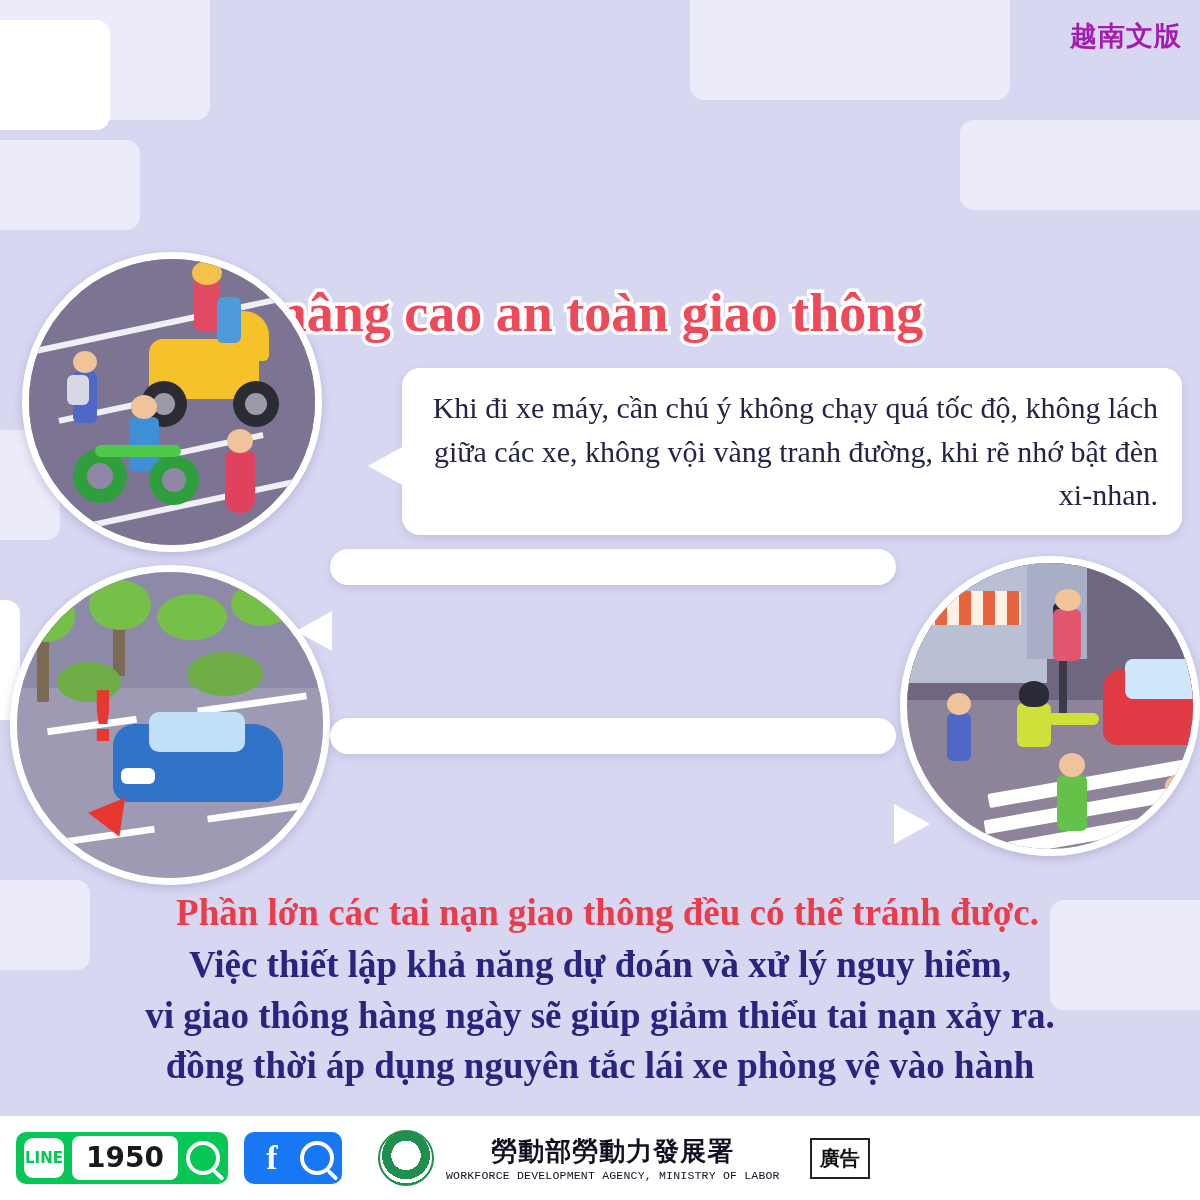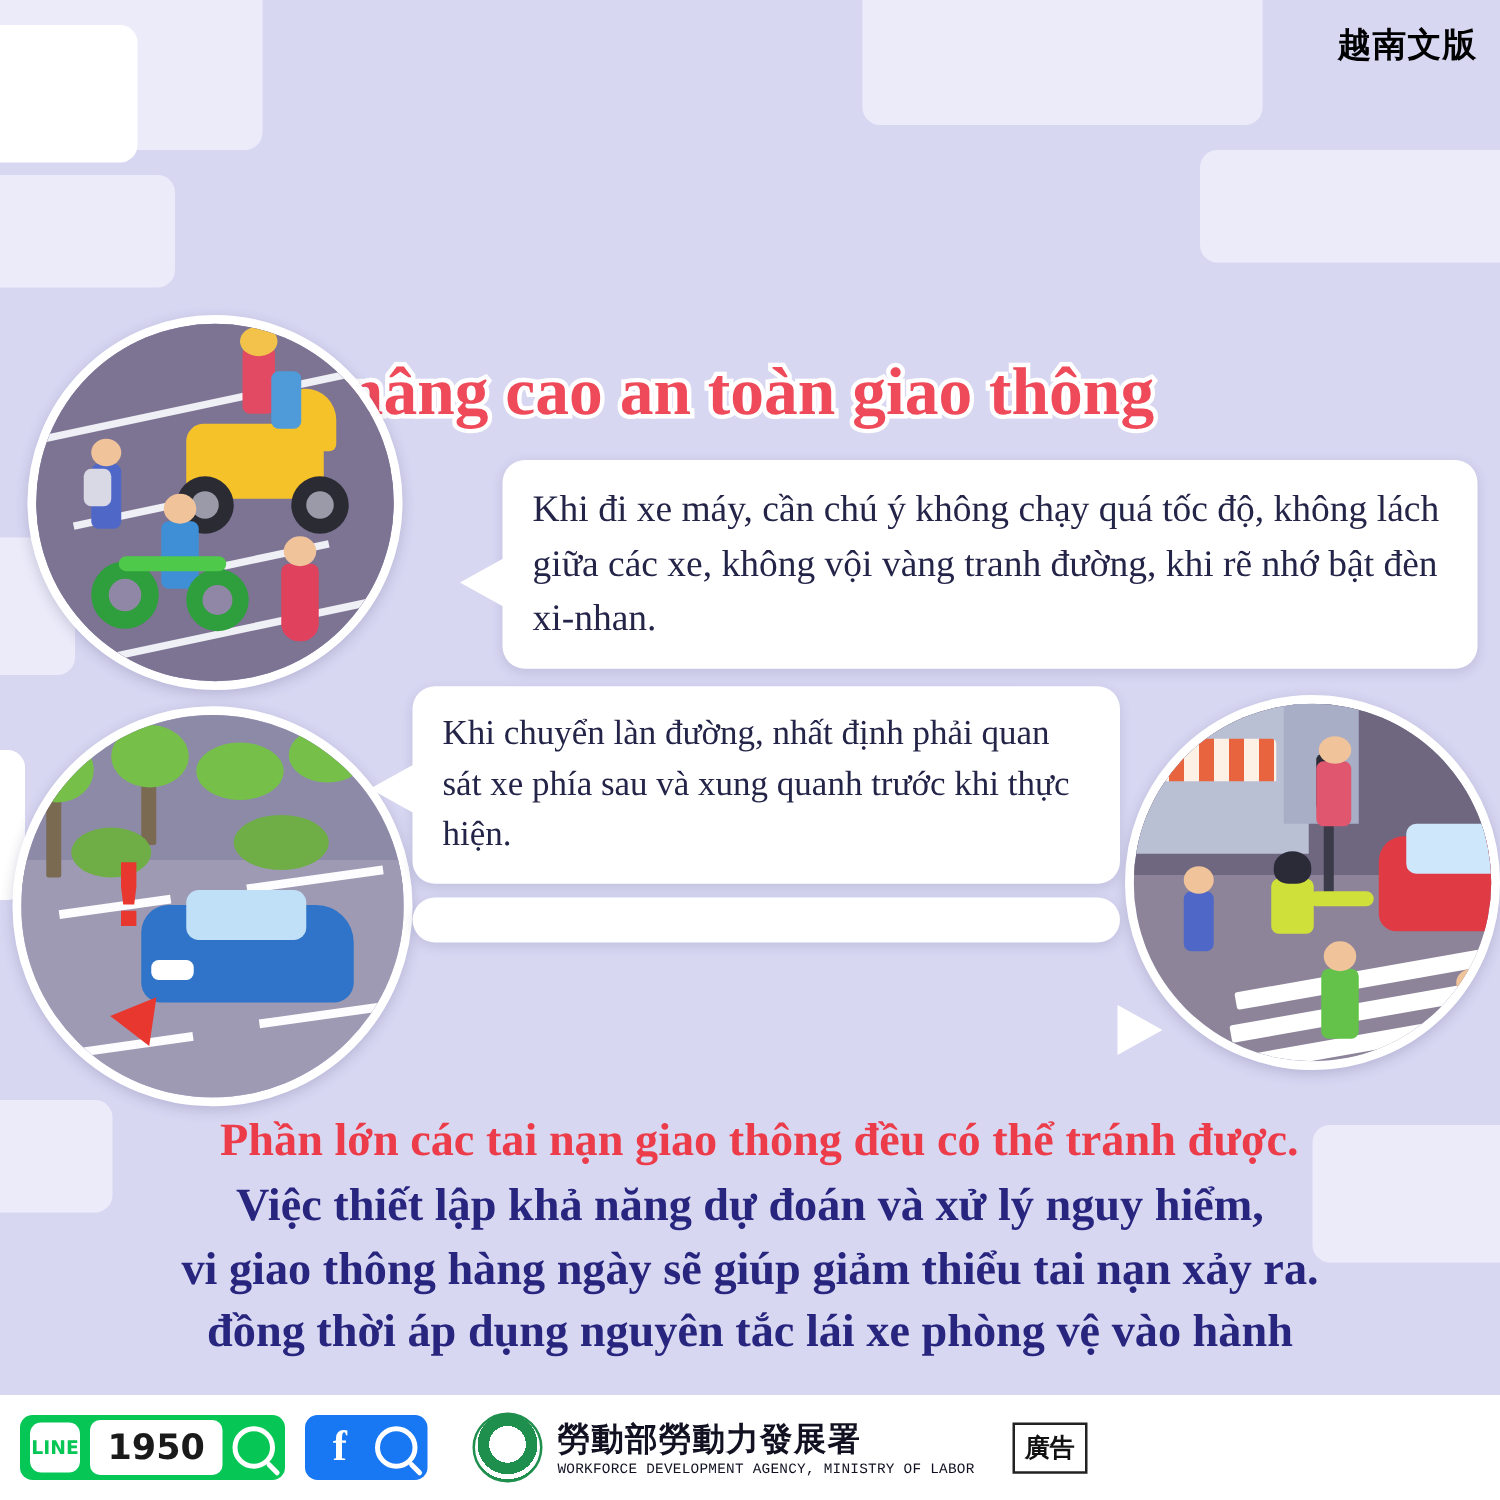--- a/index.html
+++ b/index.html
@@ -21,21 +21,21 @@
     background: #ffffff;
     border-radius: 14px;
   }
   
   .lang-tag {
     position: absolute;
     top: 18px; right: 18px;
     font-family: Liberation Serif, serif;
     font-size: 27px;
     font-weight: bold;
-    color: #000000;
+    color: #a21caf;
     letter-spacing: 1px;
   }
   
   .headline {
     position: absolute;
     top: 38px;
     left: 0; right: 0;
     text-align: center;
     line-height: 1.06;
   }
@@ -128,21 +128,21 @@
     font-family: "Liberation Serif", serif;
   }
   .bubble p { line-height: 1.45; }
   .tail {
     position: absolute;
     width: 0; height: 0;
     border-top: 20px solid transparent;
     border-bottom: 20px solid transparent;
     border-right: 36px solid #ffffff;
   }
-  #bubble-1 { left: 402px; top: 368px; width: 780px; font-size: 30px; }
+  #bubble-1 { left: 402px; top: 368px; width: 780px; font-size: 30px; text-align: right; }
   #bubble-1 .tail { left: -34px; top: 78px; }
   #bubble-2 { left: 330px; top: 549px; width: 566px; font-size: 28px; }
   #bubble-2 .tail { left: -34px; top: 62px; }
   #bubble-3 { left: 330px; top: 718px; width: 566px; font-size: 28px; }
   #bubble-3 .tail { right: -34px; top: 86px;
                     border-right: none; border-left: 36px solid #ffffff; }
 
   
   .closing {
     position: absolute;
@@ -229,20 +229,21 @@
     background: radial-gradient(circle at 50% 45%, #ffffff 0 38%, #1f8f4e 38% 62%, #ffffff 62% 72%, #1f8f4e 72%);
     border: 2px solid #1f8f4e;
     flex: 0 0 auto;
   }
   .mol-text .zh {
     font-family: "DejaVu Sans", sans-serif;
     font-weight: bold;
     font-size: 26px;
     color: #111122;
     letter-spacing: 1px;
+    text-align: center;
   }
   .mol-text .en {
     font-family: Liberation Mono, monospace;
     font-size: 11.5px;
     color: #111122;
     letter-spacing: 0.2px;
   }
   .ad-box {
     margin-left: 14px;
     border: 2px solid #222;
@@ -371,21 +372,20 @@
   </div>
 </div>
 
 <div class="bubble" id="bubble-1">
   <span class="tail"></span>
   <p>Khi đi xe máy, cần chú ý không chạy quá tốc độ, không lách giữa các xe, không vội vàng tranh đường, khi rẽ nhớ bật đèn xi-nhan.</p>
 </div>
 
 <div class="bubble" id="bubble-2">
   <span class="tail"></span>
-  <p>Khi chuyển làn đường, nhất định phải quan sát xe phía sau và xung quanh trước khi thực hiện.</p>
 </div>
 
 <div class="bubble" id="bubble-3">
   <span class="tail"></span>
 </div>
 
 <div class="closing">
   <span class="red">Phần lớn các tai nạn giao thông đều có thể tránh được.</span>
   <span class="blue">Việc thiết lập khả năng dự đoán và xử lý nguy hiểm,</span>
   <span class="blue">vi giao thông hàng ngày sẽ giúp giảm thiểu tai nạn xảy ra.</span>

